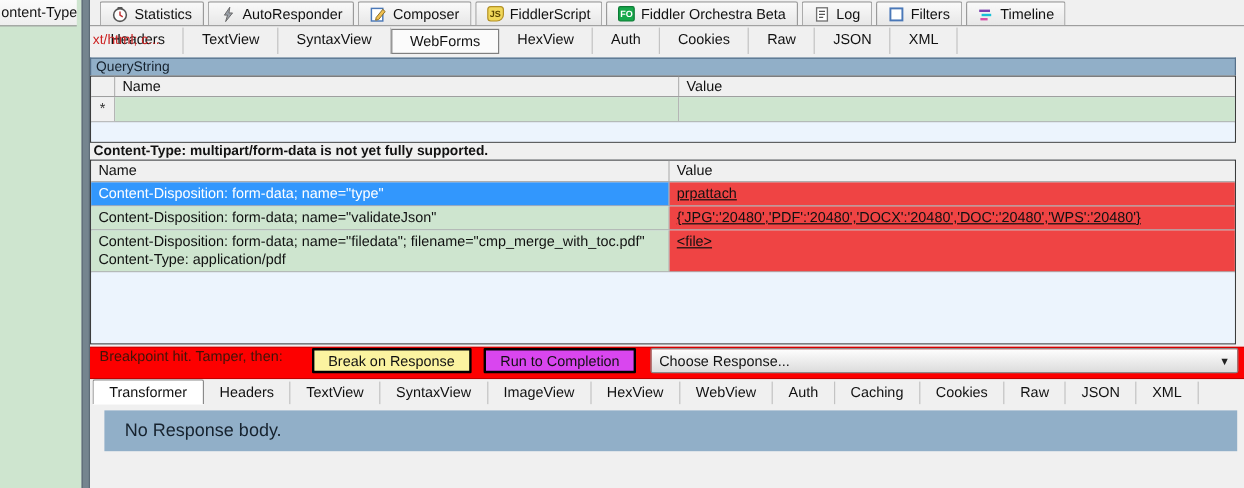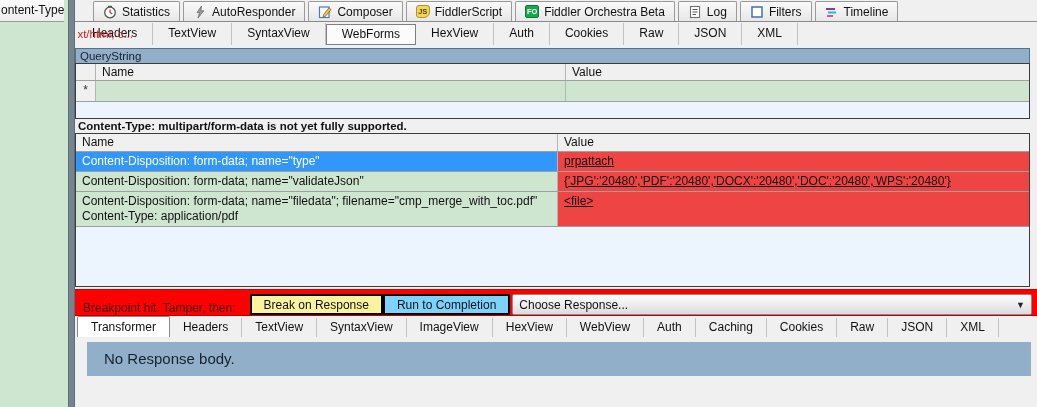--- a/index.html
+++ b/index.html
@@ -12,21 +12,21 @@
   .session-col { width:68px; flex:none; display:flex; flex-direction:row; background:#cee5cf; }
   .session-col-header { height:22px; flex:none; background:linear-gradient(#fbfbfb,#eeeeee); border-bottom:1px solid #9a9a9a; color:#111; line-height:21px; padding-left:1px; white-space:nowrap; overflow:hidden; }
   .session-col-body { flex:1; position:relative; }
   .session-cell { position:absolute; top:28px; left:13px; color:#cc2222; white-space:nowrap; font-size:11.5px; }
   .splitter { width:7px; flex:none; background:#75858f; border-left:1px solid #5d6c77; border-right:1px solid #5d6c77; }
 
   
   .main-col { flex:1; display:flex; flex-direction:column; background:#f0f0f0; min-width:0; }
 
   
-  .main-tabs { height:22px; flex:none; display:flex; align-items:flex-end; padding-left:18px; border-bottom:1px solid #8a8a8a; background:#f0f0f0; }
+  .main-tabs { height:22px; flex:none; display:flex; align-items:flex-end; padding-left:8px; border-bottom:1px solid #8a8a8a; background:#f0f0f0; }
   .mtab { display:flex; align-items:center; gap:5px; height:20px; padding:0 9px; margin-right:3px; background:linear-gradient(#fafafa,#e7e7e7); border:1px solid #9a9a9a; border-bottom:none; border-radius:2px 2px 0 0; white-space:nowrap; cursor:default; }
   .mtab.active { background:#ffffff; height:22px; margin-bottom:-1px; border-color:#7d7d7d; position:relative; z-index:2; }
   .mtab .icon { width:14px; height:14px; flex:none; display:inline-flex; align-items:center; justify-content:center; }
   .badge { width:14px; height:13px; display:inline-flex; align-items:center; justify-content:center; font-size:7.5px; font-weight:bold; border-radius:2px; }
   .badge.fo { background:#17a84b; color:#fff; border:1px solid #0d7a35; }
   .badge.js { background:#f0d75a; color:#5a4500; border:1px solid #b39125; border-radius:3px 3px 6px 3px; }
 
   
   .req-tabs { height:24px; flex:none; display:flex; align-items:center; padding-left:2px; background:#f0f0f0; }
   .rtab { height:22px; line-height:21px; padding:0 15px; border-right:1px solid #c3c3c3; white-space:nowrap; cursor:default; }
@@ -51,25 +51,25 @@
   .bt-head { display:grid; grid-template-columns:482px 1fr; height:18px; background:#f0f0f0; border-bottom:1px solid #9f9f9f; }
   .bt-head > div { line-height:17px; padding-left:6px; border-right:1px solid #b5b5b5; }
   .bt-head > div:last-child { border-right:none; }
   .bt-row { display:grid; grid-template-columns:482px 1fr; border-bottom:1px solid #9f9f9f; }
   .bt-name { padding:2px 6px; background:#cee5cf; border-right:1px solid #b5b5b5; line-height:15px; white-space:nowrap; overflow:hidden; }
   .bt-row.selected .bt-name { background:#3297fd; color:#ffffff; }
   .bt-value { padding:2px 6px; background:#ef4444; line-height:15px; white-space:nowrap; overflow:hidden;text-decoration:underline; }
   .bt-filler { height:59px; background:#ecf4fd; }
 
   
-  .bp-bar { height:27px; flex:none; margin-top:2px; background:#fd0000; border-top:1px solid #d40000; border-bottom:1px solid #c00000; display:flex; align-items:flex-end; padding:0 5px 0 8px; }
+  .bp-bar { height:27px; flex:none; margin-top:2px; background:#fd0000; border-top:1px solid #d40000; border-bottom:1px solid #c00000; display:flex; align-items:flex-start; padding:0 5px 0 8px; gap:10px; }
   .bp-label { color:#3f1408; white-space:nowrap; margin-right:14px; }
   .bp-btn { height:21px; padding:0 12px; border:2px solid #000000; border-radius:1px; font-size:12px; font-family:inherit; white-space:nowrap; cursor:default; color:#111; }
   .bp-btn.break { background:#fbf3a0; }
-  .bp-btn.run { background:#7dd3fc; }
+  .bp-btn.run { background:#d946ef; }
   .bp-combo { flex:1; height:21px; margin-left:2px; background:linear-gradient(#fefefe,#dcdcdc); border:1px solid #8a8a8a; border-radius:2px; display:flex; align-items:center; justify-content:space-between; padding:0 6px; cursor:default; }
   .bp-combo .arrow { font-size:9px; color:#222; }
 
   
   .resp-tabs { height:21px; flex:none; display:flex; align-items:flex-end; padding-left:2px; background:#f0f0f0; }
   .ptab { height:19px; line-height:18px; padding:0 13px; border-right:1px solid #c3c3c3; white-space:nowrap; cursor:default; }
   .ptab.selected { background:#ffffff; border:1px solid #8a8a8a; border-bottom:none; height:21px; line-height:20px; border-radius:2px 2px 0 0; position:relative; z-index:2; }
 
   
   .resp-body { flex:1; background:#f0f0f0; padding-top:5px; }

